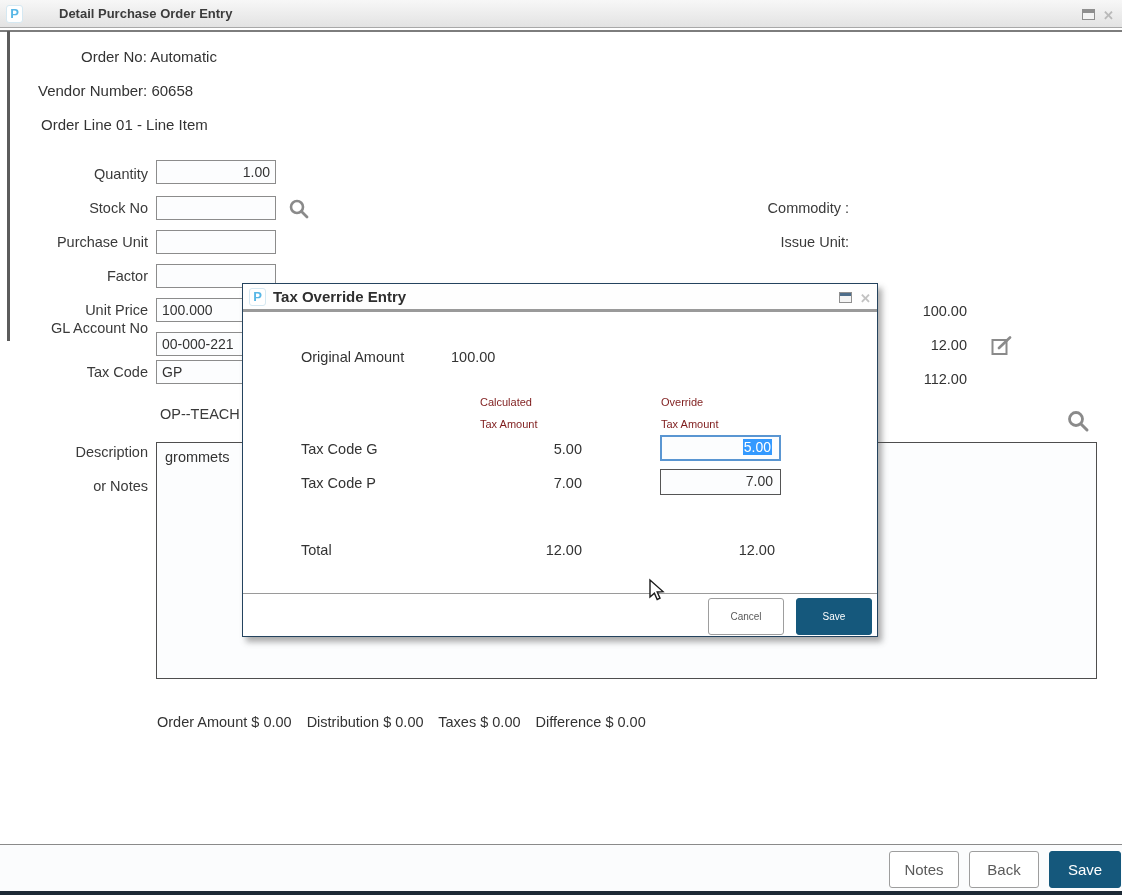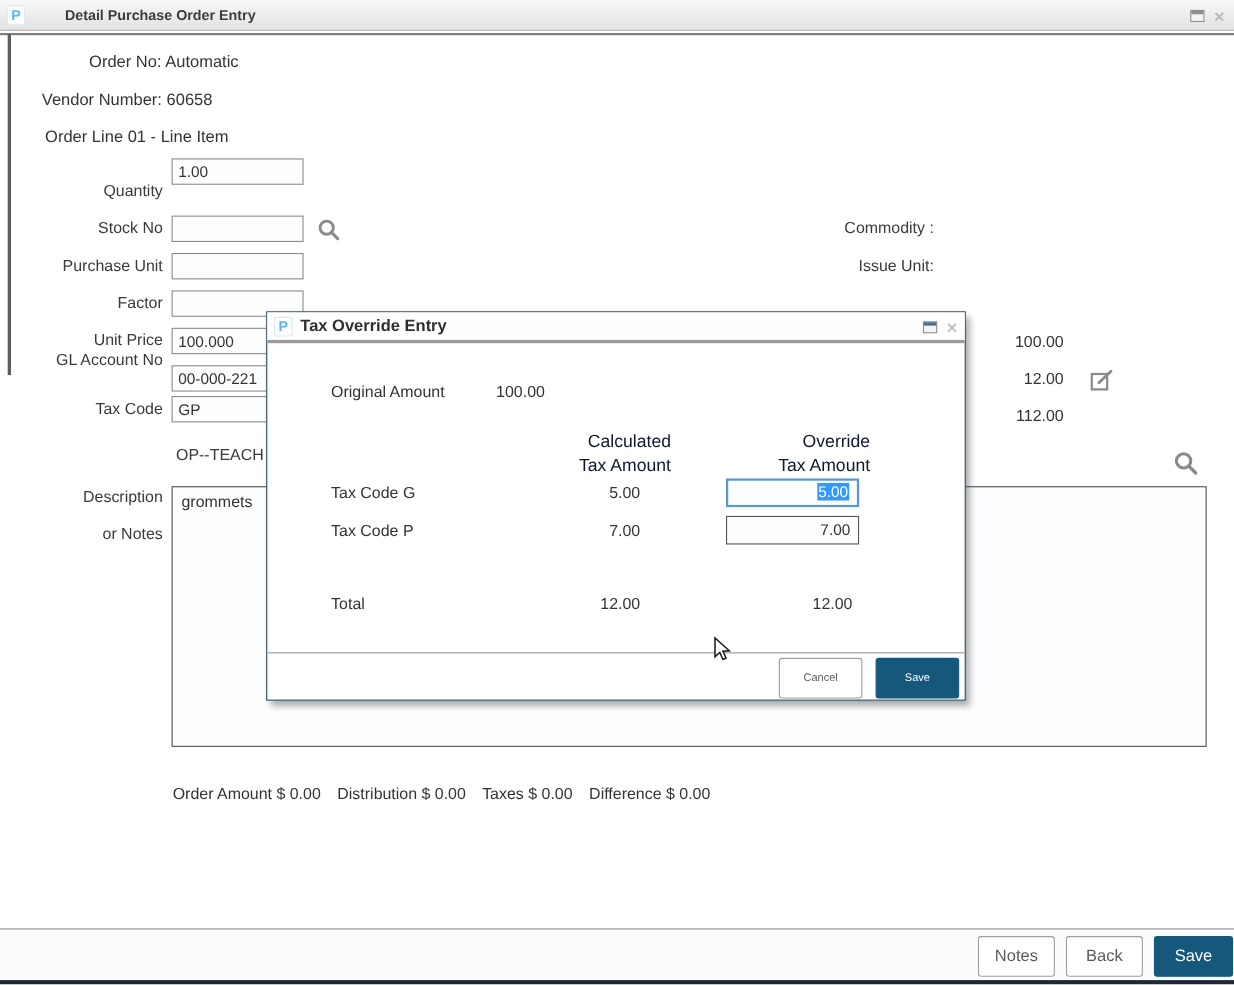--- a/index.html
+++ b/index.html
@@ -42,21 +42,21 @@
   .totals span { margin-right:11px; }
 
   
   .modal { position:absolute; left:242px; top:283px; width:636px; height:354px; background:#fff;
     border:1px solid #24435e; box-shadow:4px 5px 6px rgba(70,70,70,.45); z-index:50; }
   .modal-titlebar { position:absolute; left:0; top:0; width:100%; height:28px; background:#fefefe;
     border-bottom:3px solid #9a9a9a; display:flex; align-items:center; }
   .modal-title { font-size:15px; font-weight:bold; color:#2e2e2e; }
   .m-abs { position:absolute; font-size:14.5px; color:#333; }
   .m-right { text-align:right; }
-  .m-colhead { position:absolute; font-size:16px; color:#0f172a; text-align:right; width:130px; line-height:22px; }
+  .m-colhead { position:absolute; font-size:11px; color:#7f1d1d; text-align:left; width:130px; line-height:22px; }
   .ovr-input { position:absolute; left:417px; width:121px; height:26px; border:1px solid #555; background:#fcfdfe;
     font-size:14px; color:#333; text-align:right; padding:3px 7px 0 0; }
   .ovr-input.focused { border:2px solid #5a96d2; padding-top:2px; }
   .sel-text { background:#3399ff; color:#fff; padding:0 1px; }
   .m-sep { position:absolute; left:0; top:309px; width:100%; height:1px; background:#9a9a9a; }
   .btn { position:absolute; height:37px; border:1px solid #9e9e9e; border-radius:3px; background:#fff;
     color:#5a5a5a; font-size:10px; font-family:"Liberation Sans",sans-serif; text-align:center; line-height:35px; cursor:pointer; }
   .btn.primary { background:#15587c; border-color:#15587c; color:#fff; }
 
   
@@ -88,21 +88,21 @@
     <span>Order No:</span>
     <span>Automatic</span>
   </div>
   <div class="hline" style="left:38px; top:82px;">
     <span>Vendor Number:</span>
     <span>60658</span>
   </div>
   <div class="hline" style="left:41px; top:116px;">Order Line 01 - Line Item</div>
 
   <div class="flabel" style="top:162px;">Quantity</div>
-  <input class="finput" style="top: 144px;" value="1.00">
+  <input class="finput" style="top: 160px; text-align: right;" value="1.00">
 
   <div class="flabel" style="top:196px;">Stock No</div>
   <input class="finput" style="top: 196px;" value="">
   <svg class="icon-search" style="left:288px; top:198px;" width="22" height="22" viewBox="0 0 22 22">
     <circle cx="9" cy="9" r="6" fill="none" stroke="#8a8a8a" stroke-width="2.6"></circle>
     <line x1="13.5" y1="13.5" x2="19" y2="19" stroke="#8a8a8a" stroke-width="2.8" stroke-linecap="round"></line>
   </svg>
 
   <div class="flabel" style="top:230px;">Purchase Unit</div>
   <input class="finput" style="top: 230px;" value="">

